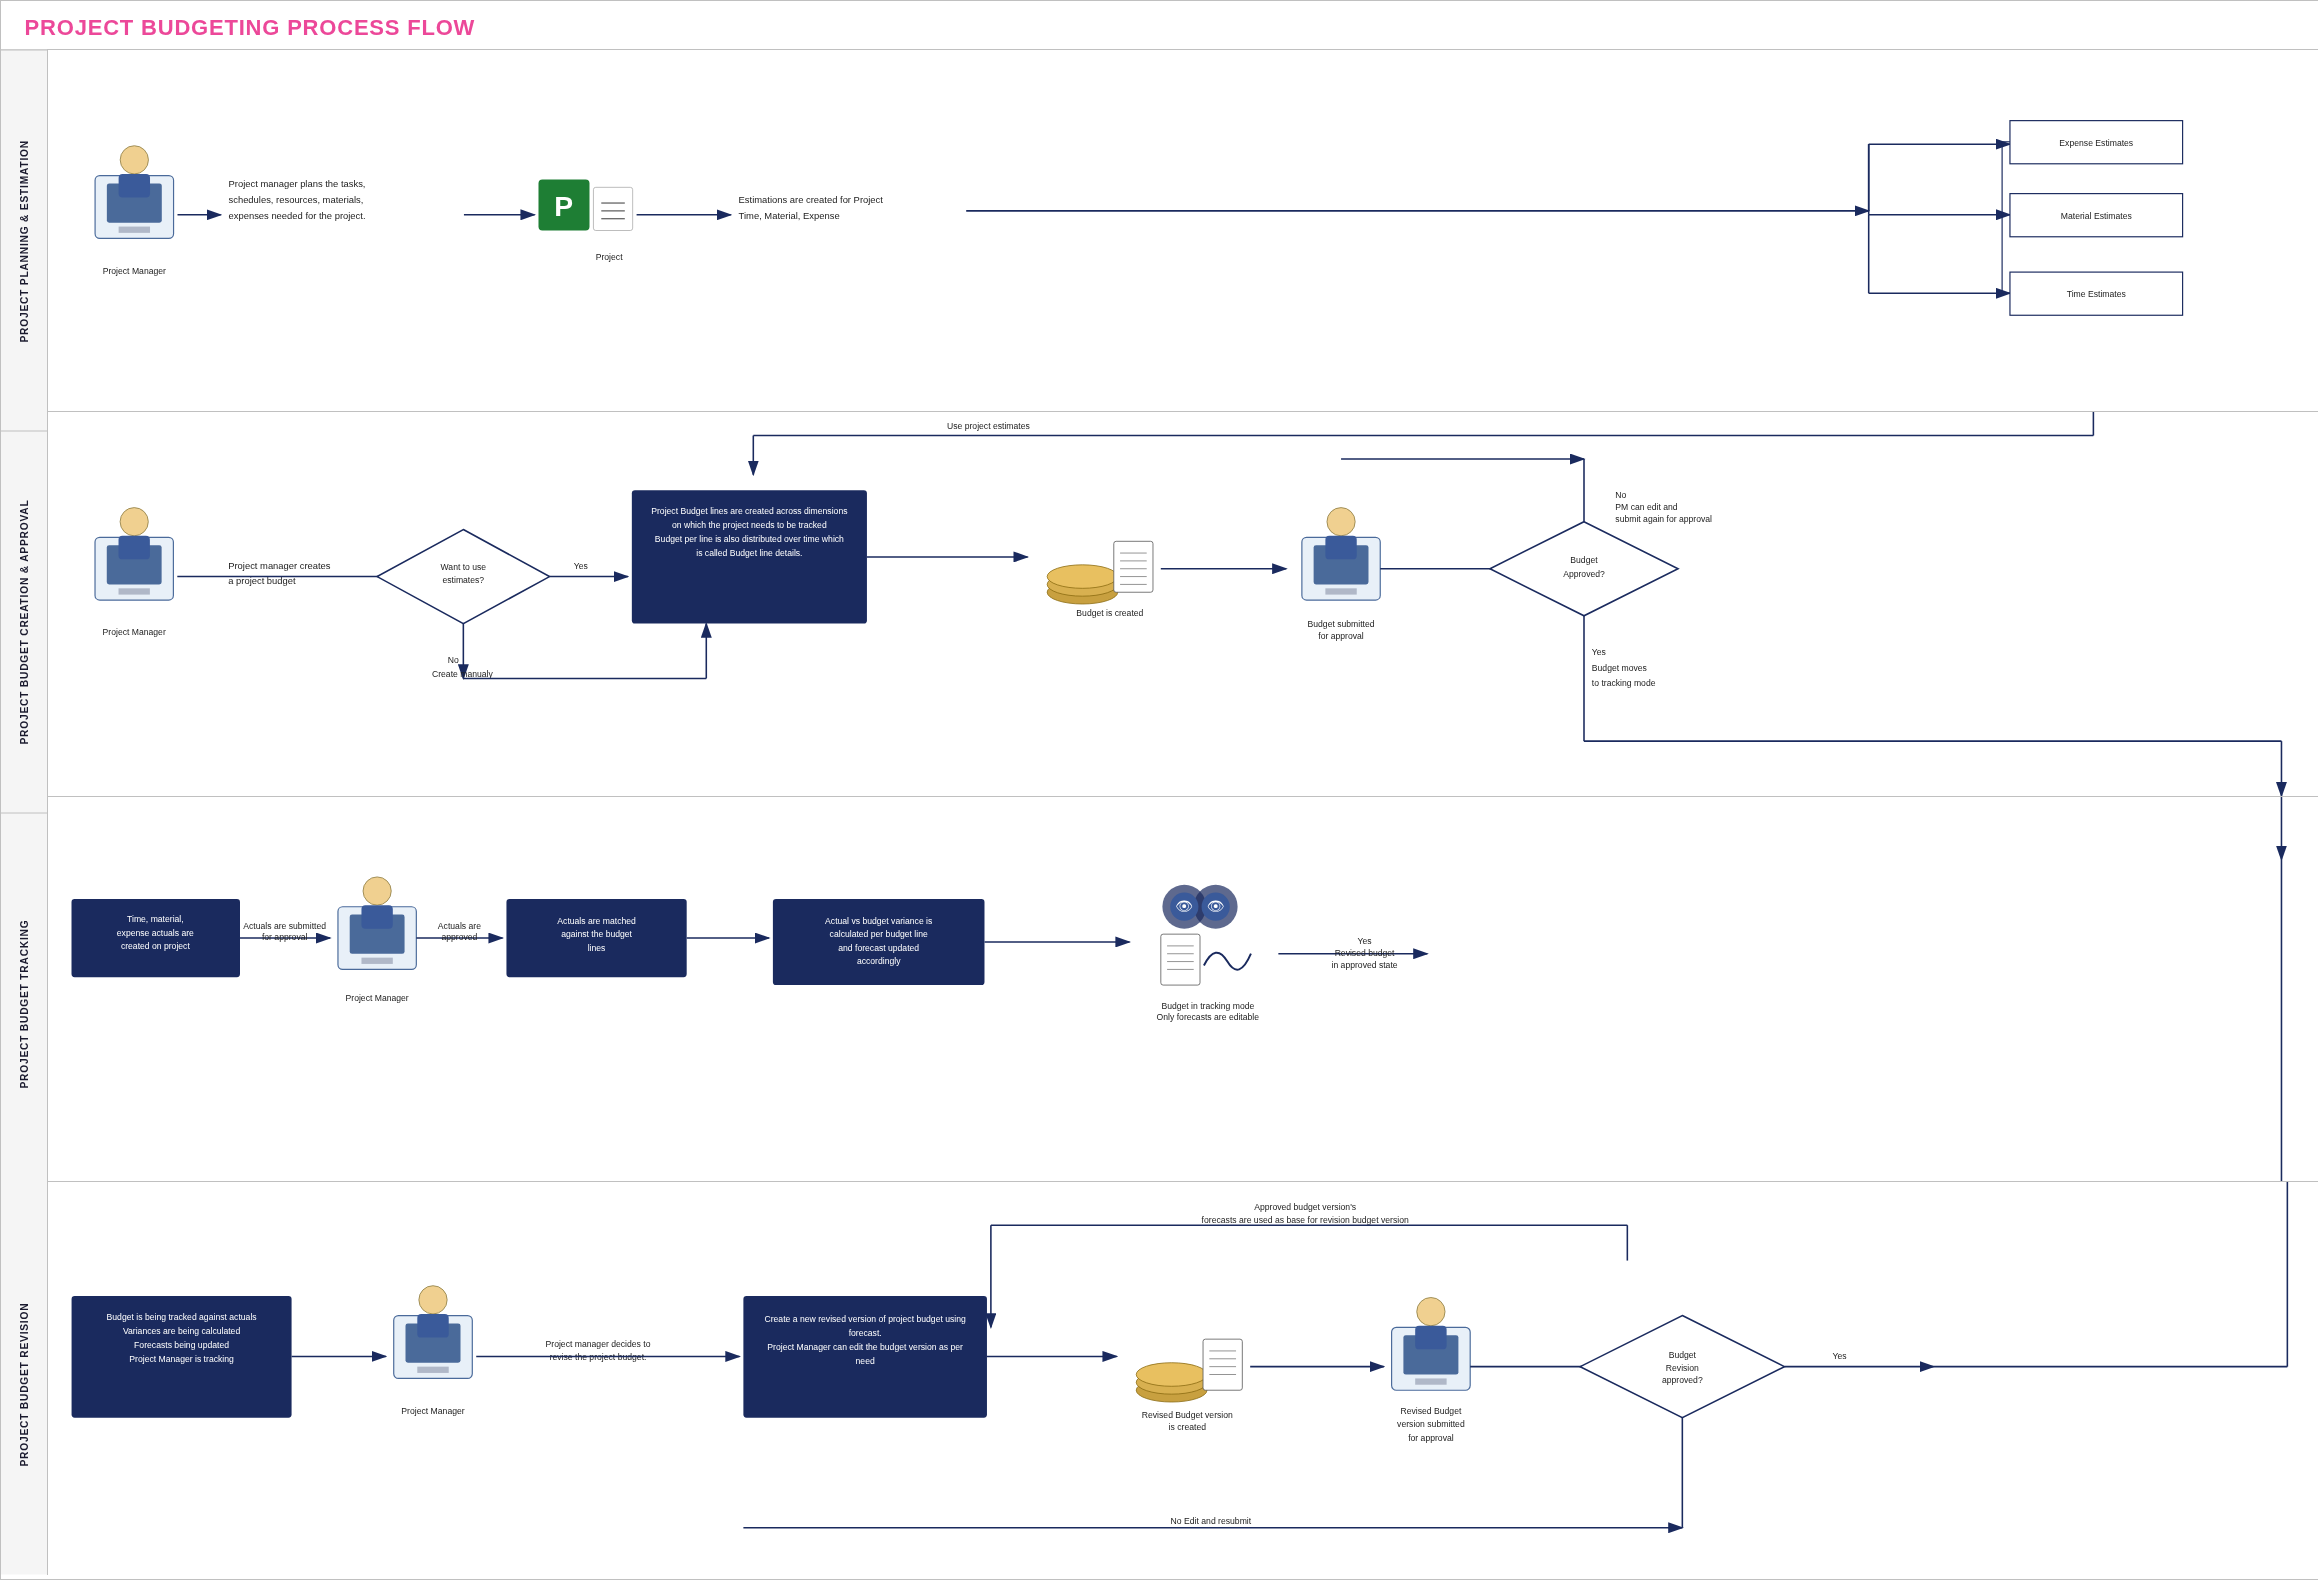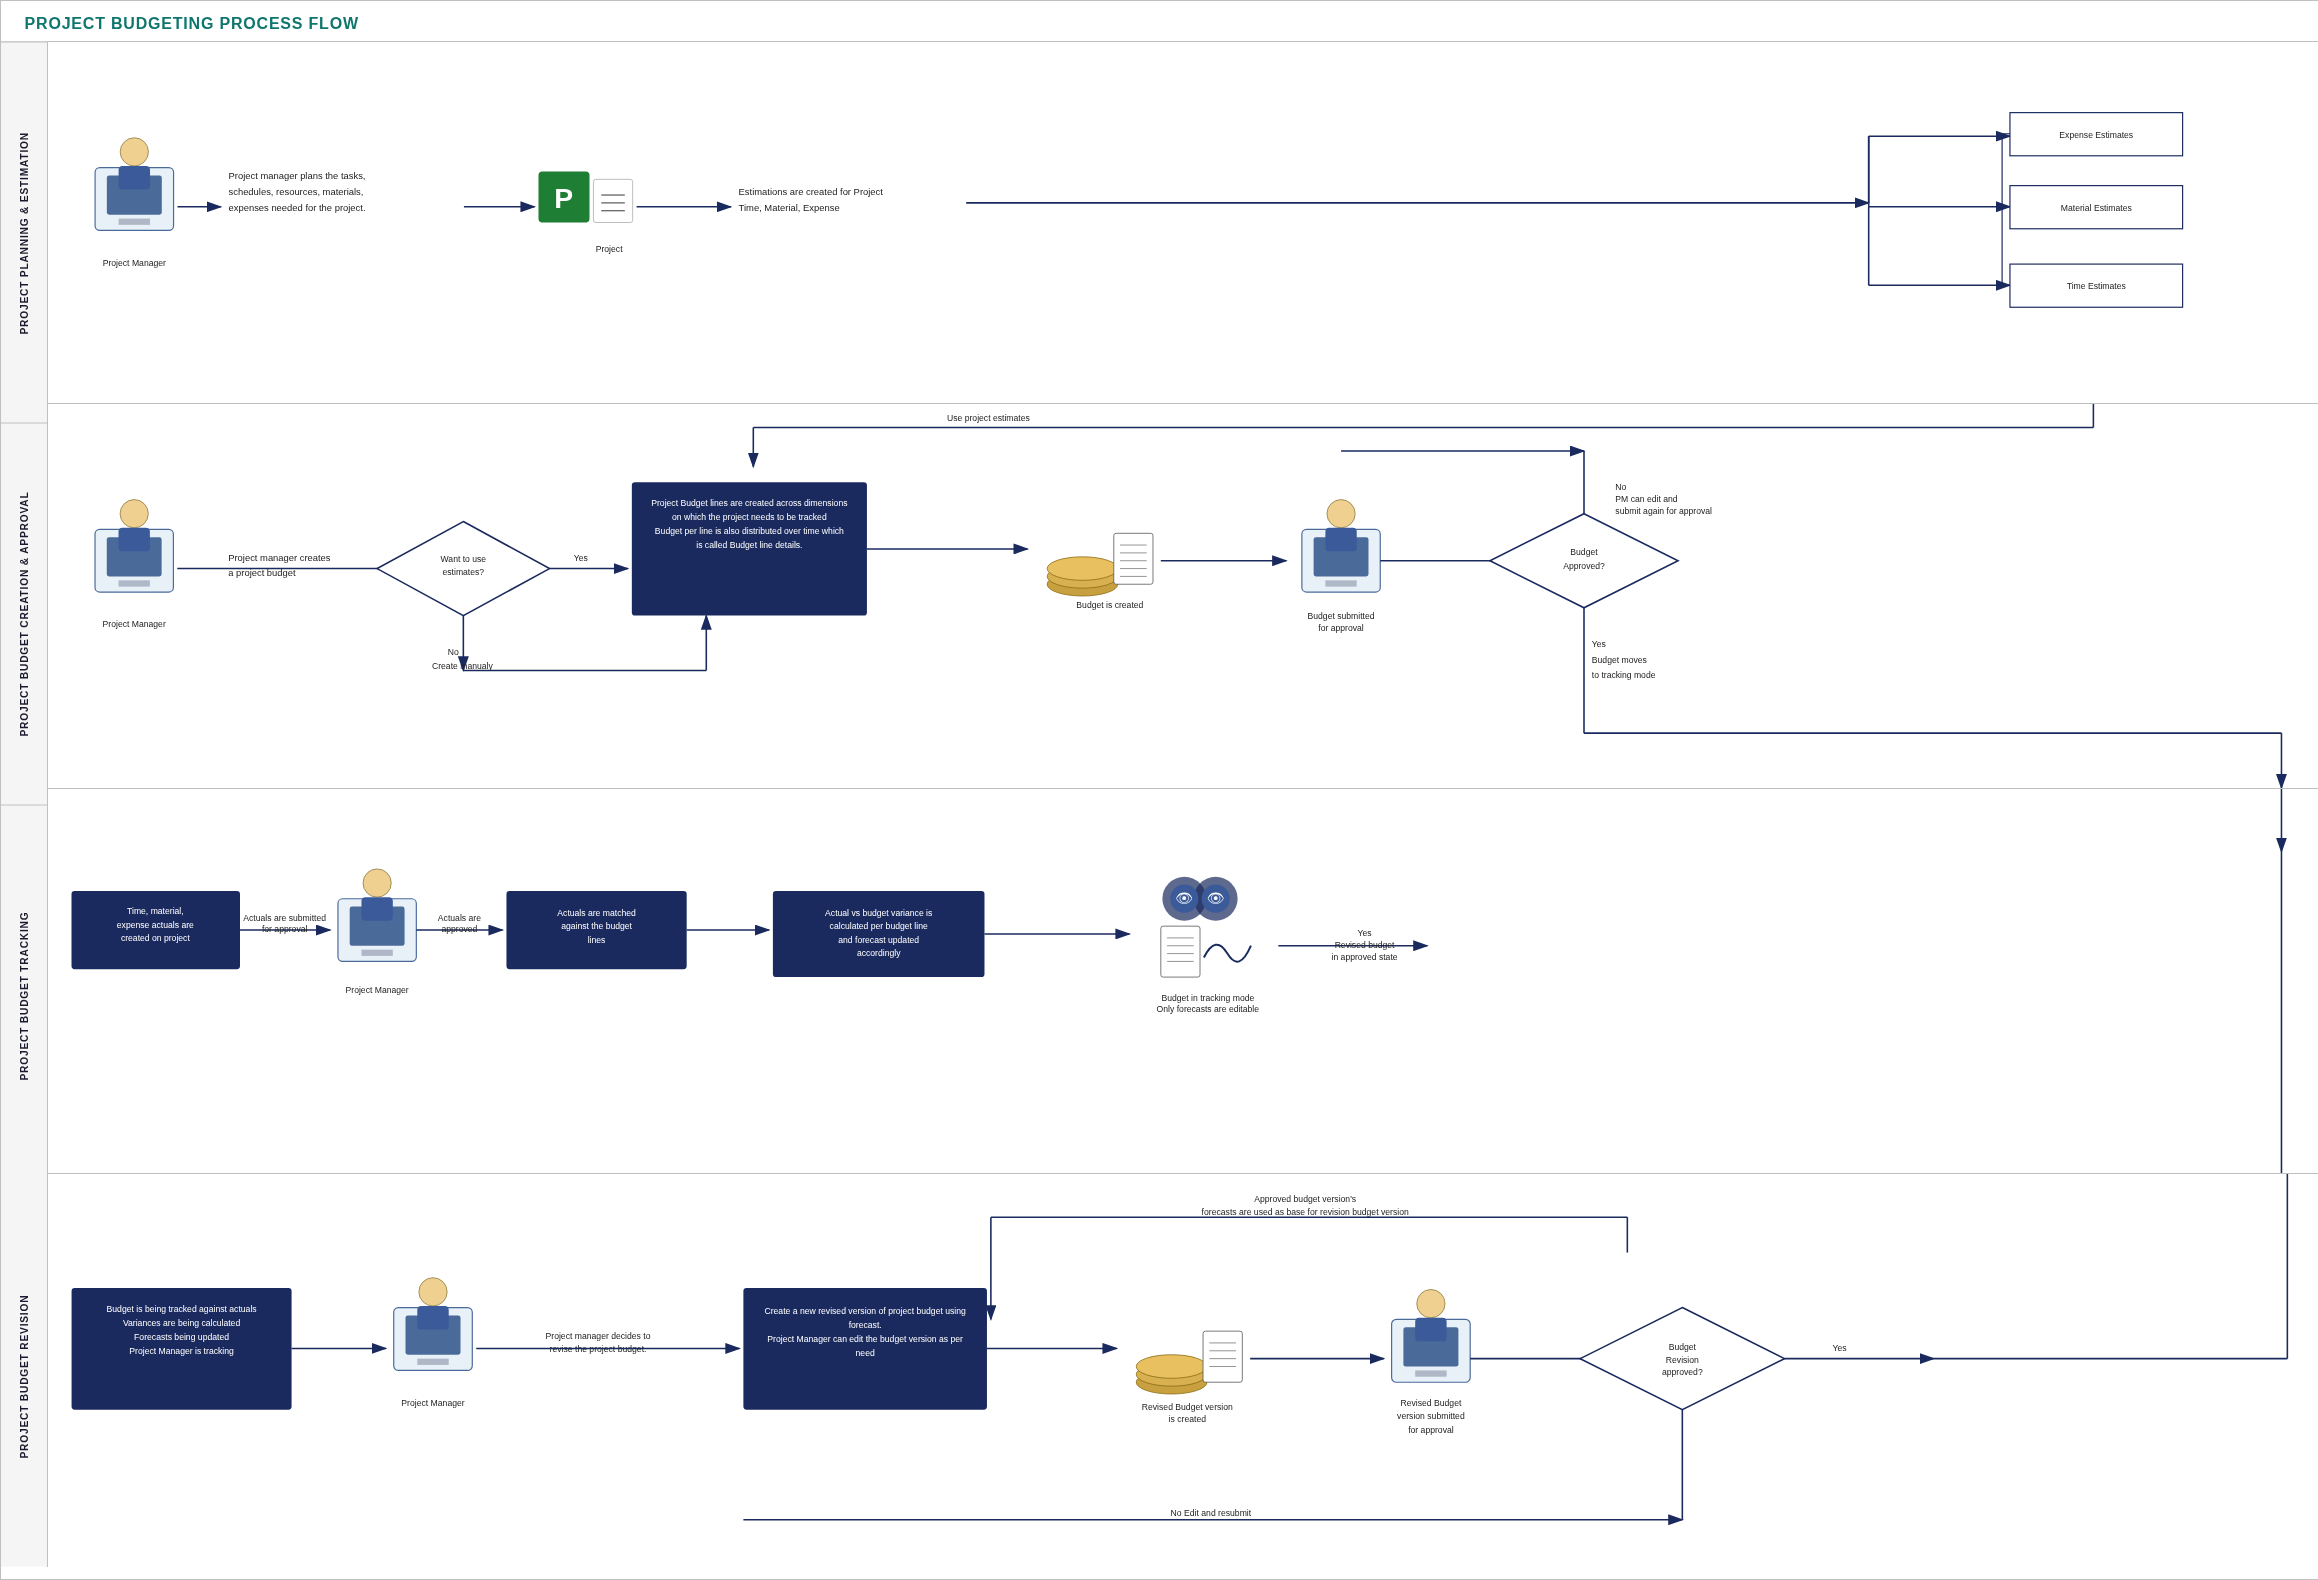--- a/index.html
+++ b/index.html
@@ -13,23 +13,23 @@
 
     .page {
       width: 2319px;
       min-height: 1580px;
       background: #fff;
       border: 1.6px solid #c0c0c0;
       position: relative;
     }
 
     .page-title {
-      font-size: 16px;
+      font-size: 22px;
       font-weight: bold;
-      color: #0f766e;
+      color: #ec4899;
       padding: 14px 23.6px 7.9px 23.6px;
       letter-spacing: 0.8px;
       border-bottom: 1.6px solid #c0c0c0;
     }
 
     .flow-body {
       display: flex;
       flex-direction: row;
       height: calc(1580px - 55px);
     }

